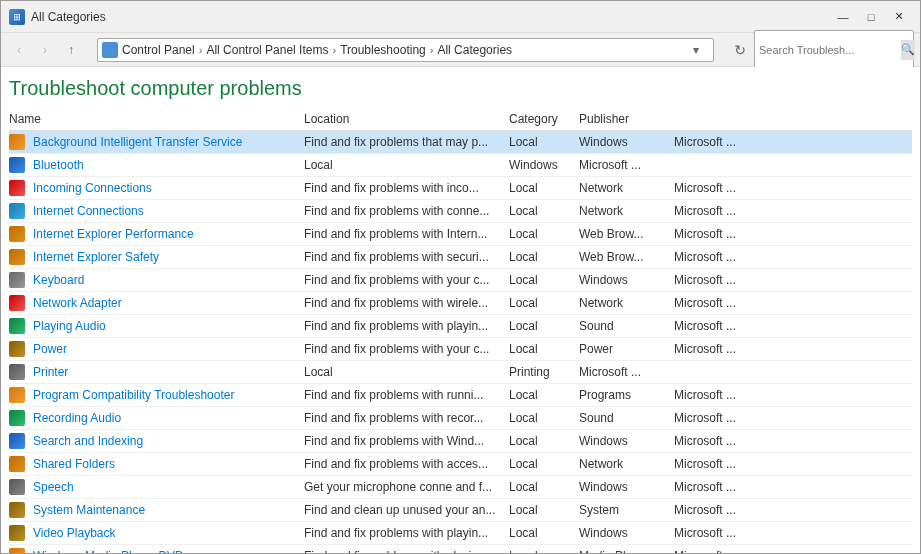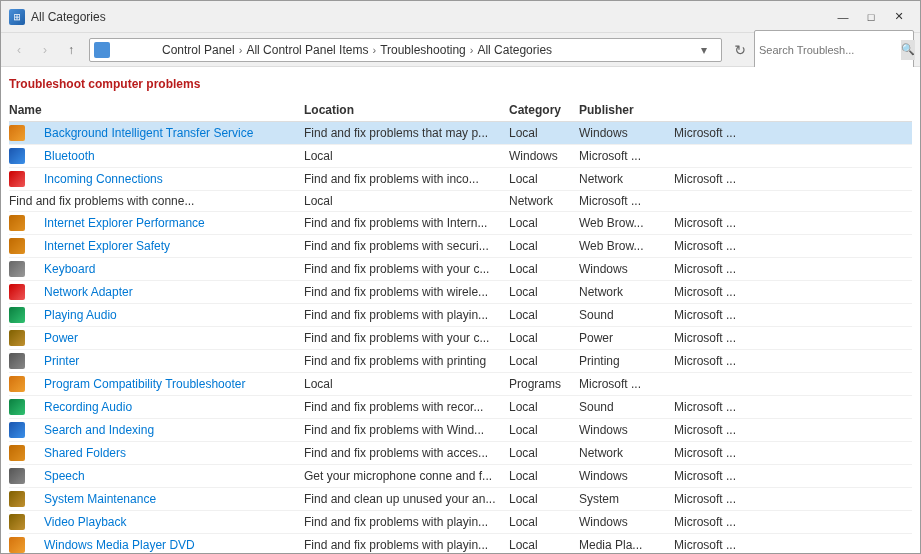--- a/index.html
+++ b/index.html
@@ -87,23 +87,22 @@
     }
     .nav-btn.disabled { color: #bbb; cursor: default; }
     .address-bar {
       flex: 1;
       height: 24px;
       border: 1px solid #aaa;
       background: white;
       display: flex;
       align-items: center;
       padding: 0 4px;
-      margin: 0 4px;
-      border-radius: 2px;
-      gap: 48px;
+      margin: 0 12px;
+      border-radius: 2px;
     }
     .address-icon {
       width: 16px;
       height: 16px;
       margin-right: 4px;
       background: #4a90d9;
       border-radius: 2px;
     }
     .address-parts {
       display: flex;
@@ -162,47 +161,47 @@
       justify-content: center;
       font-size: 11px;
     }
     .content {
       flex: 1;
       overflow-y: auto;
       background: white;
       padding: 0 8px;
     }
     .page-title {
-      color: #b91c1c;
-      font-size: 12px;
-      font-weight: 700;
+      color: #15803d;
+      font-size: 20px;
+      font-weight: 400;
       padding: 10px 0 8px 0;
     }
     .table-header {
       display: grid;
       grid-template-columns: 295px 205px 70px 95px 1fr;
       padding: 4px 0;
       border-bottom: 1px solid #ddd;
-      font-weight: 700;
+      font-weight: 400;
       color: #333;
       font-size: 12px;
     }
     .table-row {
       display: grid;
       grid-template-columns: 295px 205px 70px 95px 1fr;
       padding: 3px 0;
       border-bottom: 1px solid #f0f0f0;
       align-items: center;
       cursor: pointer;
     }
     .table-row.selected { background: #cce4f7; }
     .row-name {
       display: flex;
       align-items: center;
-      gap: 19px;
+      gap: 8px;
       font-size: 12px;
       color: #0078d4;
     }
     .row-icon {
       width: 16px;
       height: 16px;
       flex-shrink: 0;
       border-radius: 2px;
       display: flex;
       align-items: center;
@@ -310,20 +309,24 @@
     <div class="row-name">
       <div class="row-icon icon-incoming"></div>
       <span>Incoming Connections</span>
     </div>
     <span class="row-desc">Find and fix problems with inco...</span>
     <span class="row-loc">Local</span>
     <span class="row-cat">Network</span>
     <span class="row-pub">Microsoft ...</span>
   </div>
         <div class="table-row">
+    <div class="row-name">
+      <div class="row-icon icon-internet"></div>
+      <span>Internet Connections</span>
+    </div>
     <span class="row-desc">Find and fix problems with conne...</span>
     <span class="row-loc">Local</span>
     <span class="row-cat">Network</span>
     <span class="row-pub">Microsoft ...</span>
   </div>
         <div class="table-row">
     <div class="row-name">
       <div class="row-icon icon-ie-perf"></div>
       <span>Internet Explorer Performance</span>
     </div>
@@ -380,30 +383,30 @@
     <span class="row-desc">Find and fix problems with your c...</span>
     <span class="row-loc">Local</span>
     <span class="row-cat">Power</span>
     <span class="row-pub">Microsoft ...</span>
   </div>
         <div class="table-row">
     <div class="row-name">
       <div class="row-icon icon-printer"></div>
       <span>Printer</span>
     </div>
-    <span class="row-desc">Find and fix problems with printing</span>
     <span class="row-loc">Local</span>
     <span class="row-cat">Printing</span>
     <span class="row-pub">Microsoft ...</span>
   </div>
         <div class="table-row">
     <div class="row-name">
       <div class="row-icon icon-compat"></div>
       <span>Program Compatibility Troubleshooter</span>
     </div>
+    <span class="row-desc">Find and fix problems with runni...</span>
     <span class="row-loc">Local</span>
     <span class="row-cat">Programs</span>
     <span class="row-pub">Microsoft ...</span>
   </div>
         <div class="table-row">
     <div class="row-name">
       <div class="row-icon icon-record"></div>
       <span>Recording Audio</span>
     </div>
     <span class="row-desc">Find and fix problems with recor...</span>

